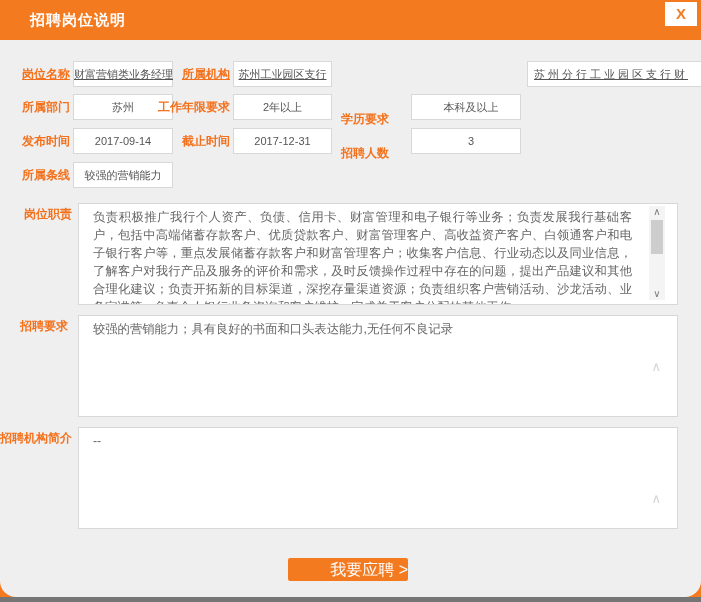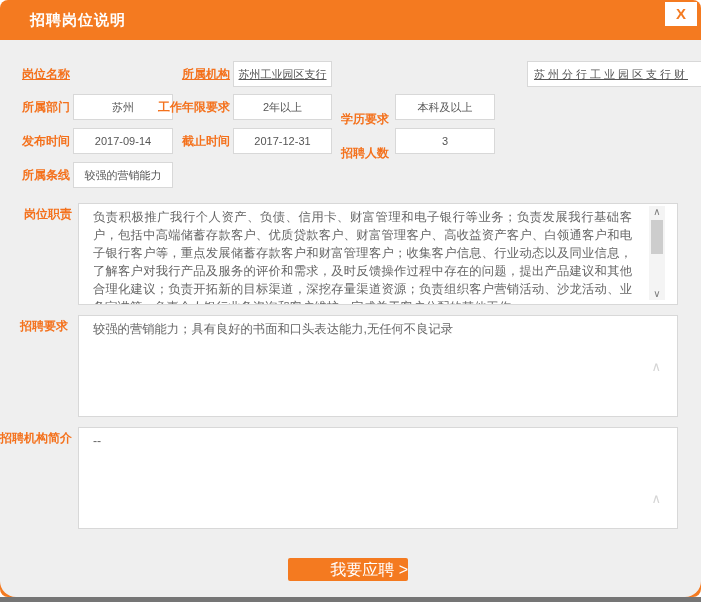--- a/index.html
+++ b/index.html
@@ -1,33 +1,33 @@
 <!DOCTYPE html>
 <html><head>
 <meta charset="utf-8">
 <style>
   html,body{margin:0;padding:0;}
   .stage{position:relative;width:701px;height:602px;background:#ffffff;overflow:hidden;
          font-family:"Liberation Sans","DejaVu Sans",sans-serif;}
-  .frame{position:absolute;left:0;top:0;width:701px;height:597px;background:#f47a20;border-radius:8px;}
+  .frame{position:absolute;left:0;top:0;width:701px;height:597px;background:#f47a20;}
   .hdr-title{position:absolute;left:30px;top:0;height:40px;line-height:40px;color:#fff;
              font-weight:bold;font-size:15px;letter-spacing:1px;}
   .close-btn{position:absolute;left:665px;top:2px;width:32px;height:24px;background:#fff;
              border:none;color:#f47a20;font-weight:bold;font-size:15px;line-height:24px;
              text-align:center;padding:0;cursor:pointer;}
   .body{position:absolute;left:0;top:40px;width:701px;height:557px;background:#efefef;
         border-radius:0 0 16px 16px;overflow:hidden;}
   .lbl{position:absolute;color:#f4711c;font-weight:bold;font-size:12px;text-align:right;
        line-height:26px;white-space:nowrap;}
   .c1l{left:0;width:70px;} .c2l{left:130px;width:100px;} .c3l{left:289px;width:100px;margin-top:12px;}
   .c3bl{left:423px;width:100px;}
   .talbl{line-height:14px;}
   .inp{position:absolute;height:24px;background:#fff;border:1px solid #d8d8d8;color:#555;
        font-size:11px;text-align:center;line-height:24px;white-space:nowrap;}
-  .c1i{left:73px;width:98px;} .c2i{left:233px;width:97px;} .c3i{left:395px;width:98px;}
+  .c1i{left:73px;width:98px;} .c2i{left:233px;width:97px;} .c3i{left:411px;width:98px;padding-left:10px;}
   .depti{left:527px;width:240px;text-align:left;padding-left:6px;letter-spacing:3px;}
   .r1{top:21px;text-decoration:underline;} .r2{top:54px;} .r3{top:88px;} .r4{top:122px;}
   .ta{position:absolute;left:78px;width:598px;height:100px;background:#fff;
       border:1px solid #d8d8d8;overflow:hidden;}
   .ta1{top:163px;} .ta2{top:275px;} .ta3{top:387px;}
   .ta-text{position:absolute;left:14px;top:4px;right:45px;color:#666;font-size:12.3px;
            line-height:18px;text-align:justify;}
   .sb{position:absolute;right:12px;top:2px;width:16px;height:94px;background:#f4f4f4;}
   .sb-up,.sb-down{position:absolute;left:0;width:16px;text-align:center;color:#7c7c7c;
                   font-size:10px;line-height:10px;cursor:pointer;}
@@ -47,20 +47,21 @@
   <div class="frame">
 
     <div>
       <span class="hdr-title">招聘岗位说明</span>
       <button class="close-btn"><span>X</span></button>
     </div>
 
     <div class="body">
 
       <span class="lbl c1l r1">岗位名称</span>
+      <div class="inp c1i r1">财富营销类业务经理</div>
       <span class="lbl c2l r1">所属机构</span>
       <div class="inp c2i r1">苏州工业园区支行</div>
       <div class="inp depti r1">苏州分行工业园区支行财</div>
 
       <span class="lbl c1l r2">所属部门</span>
       <div class="inp c1i r2">苏州</div>
       <span class="lbl c2l r2">工作年限要求</span>
       <div class="inp c2i r2">2年以上</div>
       <span class="lbl c3l r2">学历要求</span>
       <div class="inp c3i r2">本科及以上</div>

